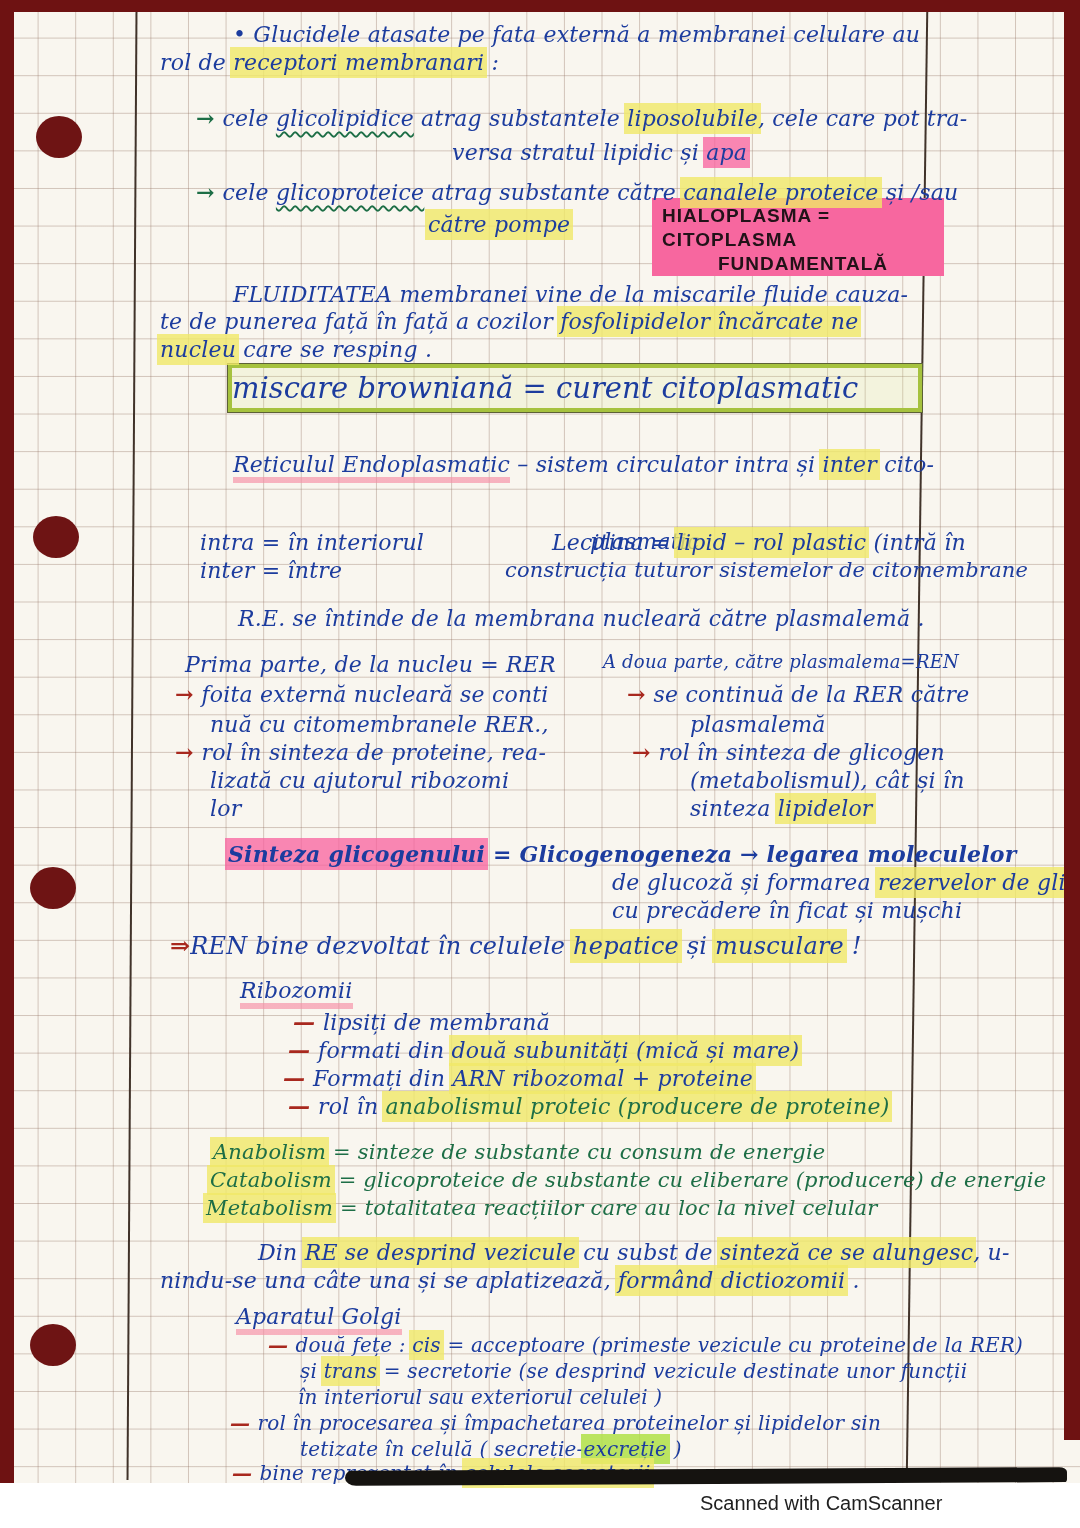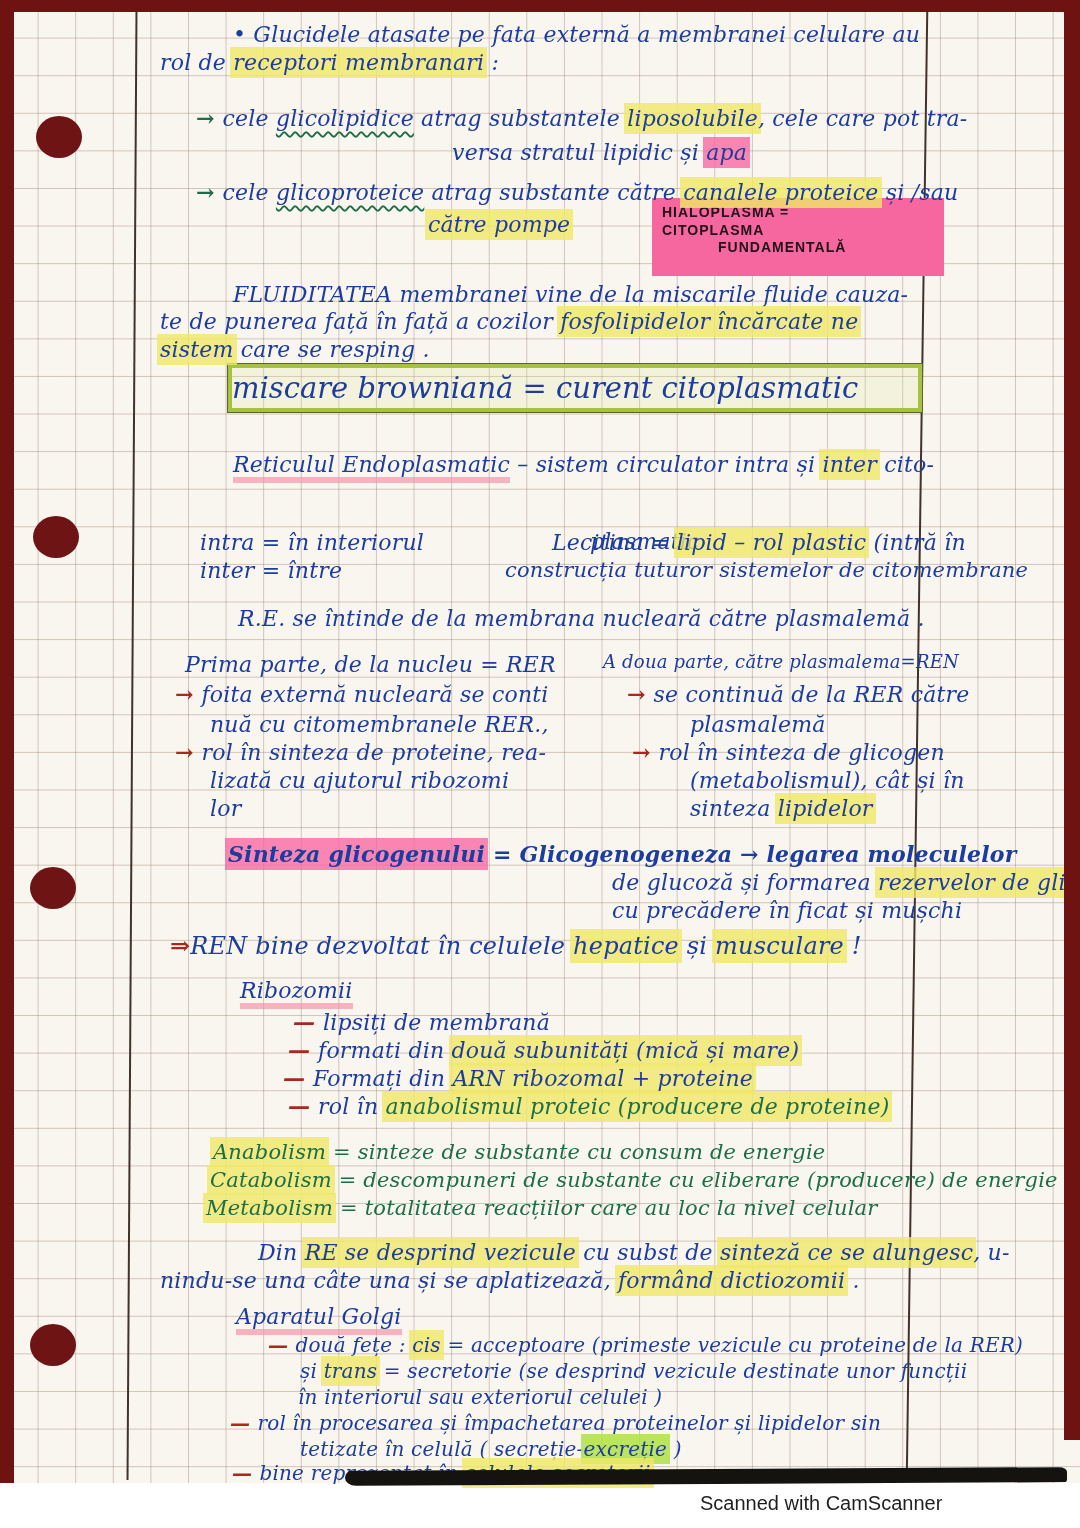--- a/index.html
+++ b/index.html
@@ -37,21 +37,21 @@
   .hl-y{background:rgba(240,232,104,0.8);box-shadow:0 0 0 3px rgba(240,232,104,0.8);}
   .hl-p{background:rgba(248,96,158,0.75);box-shadow:0 0 0 3px rgba(248,96,158,0.75);}
   .hl-g{background:rgba(176,224,70,0.85);box-shadow:0 0 0 3px rgba(176,224,70,0.85);}
   .u-w{text-decoration:underline wavy #1d6e46 2px;text-underline-offset:5px;}
   .u-p{background-image:linear-gradient(to top, rgba(246,142,165,0.65) 0px, rgba(246,142,165,0.65) 6px, transparent 6px);padding-bottom:6px;}
   
   .pink-box{
     position:absolute;left:652px;top:198px;width:292px;height:78px;
     background:#f7679f;padding:6px 8px 4px 10px;box-sizing:border-box;
     font-family:"Liberation Sans", sans-serif;color:#221218;font-weight:bold;
-    font-size:14px;line-height:1.25;letter-spacing:1px;
+    font-size:19px;line-height:1.25;letter-spacing:1px;
   }
   .pink-box .l3{padding-left:56px;}
   .green-box{
     position:absolute;left:228px;top:364px;width:694px;height:48px;
     border:4px solid #a6c23e;outline:1px solid #5c6136;
     box-sizing:border-box;display:flex;align-items:center;
     background:rgba(214,232,140,0.18);
   }
   .green-box span{
     font-family:"DejaVu Serif", serif;font-style:italic;font-size:29px;color:#1c3c9e;
@@ -88,21 +88,21 @@
 
   <div id="lines-layer">
       <div class="line" style="left: 233px; top: 22px;"><span>• Glucidele atasate pe fata externă a membranei celulare au</span></div>
       <div class="line" style="left: 160px; top: 50px;"><span>rol de </span><span class="hl-y">receptori membranari</span><span> :</span></div>
       <div class="line" style="left: 196px; top: 106px;"><span class="c-g bold">→ </span><span>cele </span><span class="u-w">glicolipidice</span><span> atrag substantele </span><span class="hl-y">liposolubile</span><span>, cele care pot tra-</span></div>
       <div class="line" style="left: 452px; top: 140px;"><span>versa stratul lipidic și </span><span class="hl-p">apa</span></div>
       <div class="line" style="left: 196px; top: 180px;"><span class="c-g bold">→ </span><span>cele </span><span class="u-w">glicoproteice</span><span> atrag substante către </span><span class="hl-y">canalele proteice</span><span> și /sau</span></div>
       <div class="line" style="left: 428px; top: 212px;"><span class="hl-y">către pompe</span></div>
       <div class="line" style="left: 233px; top: 282px; font-style: italic;"><span>FLUIDITATEA membranei vine de la miscarile fluide cauza-</span></div>
       <div class="line" style="left: 160px; top: 309px;"><span>te de punerea față în față a cozilor </span><span class="hl-y">fosfolipidelor încărcate ne</span></div>
-      <div class="line" style="left: 160px; top: 337px;"><span class="hl-y">sistem</span><span> care se resping .</span></div>
+      <div class="line" style="left: 160px; top: 337px;"><span class="hl-y">nucleu</span><span> care se resping .</span></div>
       <div class="line" style="left: 233px; top: 452px;"><span class="u-p">Reticulul Endoplasmatic</span><span> – sistem circulator intra și </span><span class="hl-y">inter</span><span> cito-</span></div>
       <div class="line" style="left: 590px; top: 484px; margin-top: 45px;"><span>plasmatic</span></div>
       <div class="line" style="left: 200px; top: 530px;"><span>intra = în interiorul</span></div>
       <div class="line" style="left: 552px; top: 530px;"><span>Lecitina = </span><span class="hl-y">lipid – rol plastic</span><span> (intră în</span></div>
       <div class="line" style="left: 200px; top: 558px;"><span>inter = între</span></div>
       <div class="line" style="left: 505px; top: 558px; font-size: 21px;"><span>construcția tuturor sistemelor de citomembrane</span></div>
       <div class="line" style="left: 238px; top: 606px;"><span>R.E. se întinde de la membrana nucleară către plasmalemă .</span></div>
       <div class="line" style="left: 185px; top: 652px;"><span>Prima parte, de la nucleu = RER</span></div>
       <div class="line" style="left: 603px; top: 652px; font-size: 18px;"><span>A doua parte, către plasmalema=REN</span></div>
       <div class="line" style="left: 175px; top: 682px;"><span class="c-r bold">→ </span><span>foita externă nucleară se conti</span></div>
@@ -118,21 +118,21 @@
       <div class="line" style="left: 228px; top: 842px; font-weight: bold;"><span class="hl-p">Sinteza glicogenului</span><span> = Glicogenogeneza → legarea moleculelor</span></div>
       <div class="line" style="left: 612px; top: 870px;"><span>de glucoză și formarea </span><span class="hl-y">rezervelor de glicogen</span></div>
       <div class="line" style="left: 612px; top: 898px;"><span>cu precădere în ficat și mușchi</span></div>
       <div class="line" style="left: 170px; top: 932px; font-size: 24px;"><span class="c-r bold">⇒</span><span>REN bine dezvoltat în celulele </span><span class="hl-y">hepatice</span><span> și </span><span class="hl-y">musculare</span><span> !</span></div>
       <div class="line" style="left: 240px; top: 978px;"><span class="u-p">Ribozomii</span></div>
       <div class="line" style="left: 293px; top: 1010px;"><span class="c-r bold">— </span><span>lipsiți de membrană</span></div>
       <div class="line" style="left: 288px; top: 1038px;"><span class="c-r bold">— </span><span>formati din </span><span class="hl-y">două subunități (mică și mare)</span></div>
       <div class="line" style="left: 283px; top: 1066px;"><span class="c-r bold">— </span><span>Formați din </span><span class="hl-y">ARN ribozomal + proteine</span></div>
       <div class="line" style="left: 288px; top: 1094px;"><span class="c-r bold">— </span><span>rol în </span><span class="c-g hl-y">anabolismul proteic (producere de proteine)</span></div>
       <div class="line" style="left: 213px; top: 1140px; font-size: 21px;"><span class="c-g hl-y">Anabolism</span><span class="c-g"> = sinteze de substante cu consum de energie</span></div>
-      <div class="line" style="left: 210px; top: 1168px; font-size: 21px;"><span class="c-g hl-y">Catabolism</span><span class="c-g"> = descompuneri de substante cu eliberare (producere) de energie</span></div>
+      <div class="line" style="left: 210px; top: 1168px; font-size: 21px;"><span class="c-g hl-y">Catabolism</span><span class="c-g"> = glicoproteice de substante cu eliberare (producere) de energie</span></div>
       <div class="line" style="left: 206px; top: 1196px; font-size: 21px;"><span class="c-g hl-y">Metabolism</span><span class="c-g"> = totalitatea reacțiilor care au loc la nivel celular</span></div>
       <div class="line" style="left: 258px; top: 1240px;"><span>Din </span><span class="hl-y">RE se desprind vezicule</span><span> cu subst de </span><span class="hl-y">sinteză ce se alungesc</span><span>, u-</span></div>
       <div class="line" style="left: 160px; top: 1268px;"><span>nindu-se una câte una și se aplatizează, </span><span class="hl-y">formând dictiozomii</span><span> .</span></div>
       <div class="line" style="left: 236px; top: 1304px;"><span class="u-p">Aparatul Golgi</span></div>
       <div class="line" style="left: 268px; top: 1334px; font-size: 20px;"><span class="c-r bold">— </span><span>două fețe : </span><span class="hl-y">cis</span><span> = acceptoare (primeste vezicule cu proteine de la RER)</span></div>
       <div class="line" style="left: 300px; top: 1360px; font-size: 20px;"><span>și </span><span class="hl-y">trans</span><span> = secretorie (se desprind vezicule destinate unor funcții</span></div>
       <div class="line" style="left: 298px; top: 1386px; font-size: 20px;"><span>în interiorul sau exteriorul celulei )</span></div>
       <div class="line" style="left: 230px; top: 1412px; font-size: 20px;"><span class="c-r bold">— </span><span>rol în procesarea și împachetarea proteinelor și lipidelor sin</span></div>
       <div class="line" style="left: 300px; top: 1438px; font-size: 20px;"><span>tetizate în celulă ( secreție-</span><span class="hl-g">excreție</span><span> )</span></div>
       <div class="line" style="left: 232px; top: 1462px; font-size: 20px;"><span class="c-r bold">— </span><span>bine reprezentat în </span><span class="hl-y">celulele secretorii</span></div>

